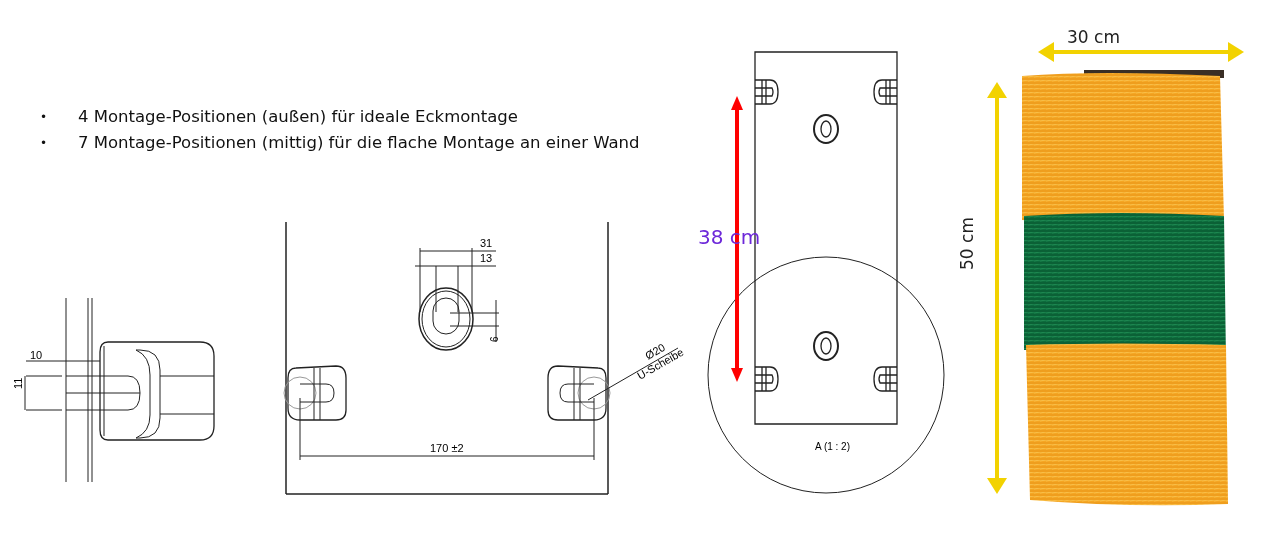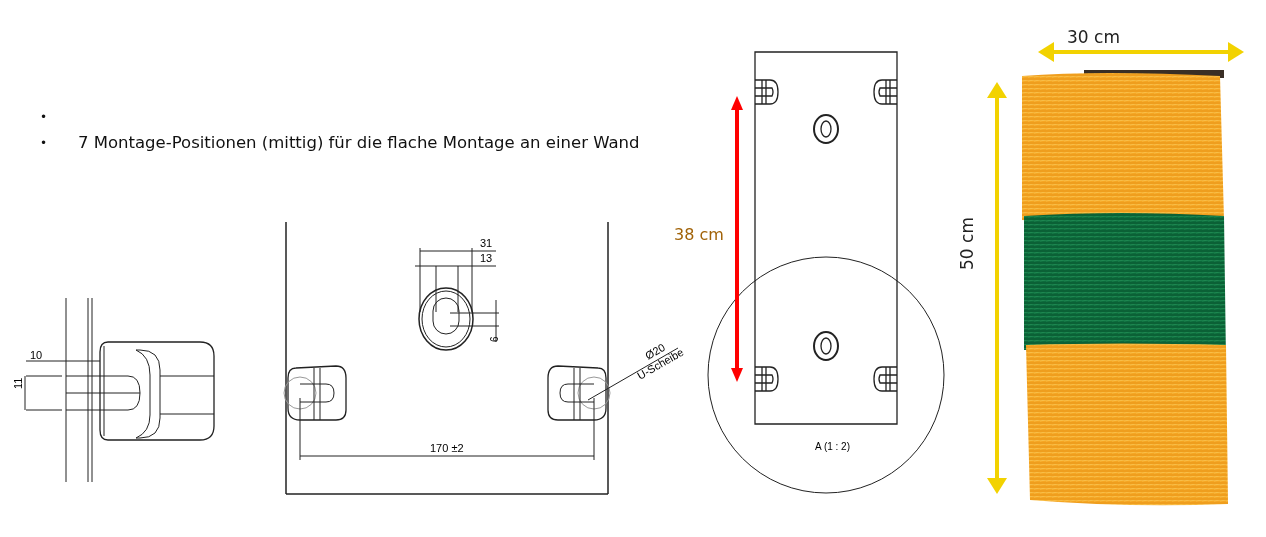--- a/index.html
+++ b/index.html
@@ -3,29 +3,30 @@
 <meta charset="utf-8">
 <style>
   html, body { margin: 0; padding: 0; background: #ffffff; }
   body { width: 1266px; height: 537px; position: relative; overflow: hidden;
          font-family: "Liberation Sans", sans-serif; color: #000; }
   .abs { position: absolute; }
   .bullets { left: 40px; top: 104px; font-family: "DejaVu Sans", sans-serif; font-size: 16.5px; line-height: 26px; color: #111; }
   .bullets .row { display: flex; white-space: nowrap; }
   .bullets .dot { width: 38px; font-size: 12px; }
   svg text { font-family: "Liberation Sans", sans-serif; }
-  .lbl { font-family: "DejaVu Sans", sans-serif; font-size: 16px; color: #a16207; }
+  .lbl { font-family: "DejaVu Sans", sans-serif; font-size: 20px; color: #6d28d9; margin-left: 24px; }
   .lbl-y { font-family: "DejaVu Sans", sans-serif; font-size: 17px; color: #222; }
 </style>
 </head>
 <body>
 
 <div class="abs bullets">
   <div class="row">
     <span class="dot">•</span>
+    <span>4 Montage-Positionen (außen) für ideale Eckmontage</span>
   </div>
   <div class="row">
     <span class="dot">•</span>
     <span>7 Montage-Positionen (mittig) für die flache Montage an einer Wand</span>
   </div>
 </div>
 
 <svg class="abs" style="left:0;top:290px" width="240" height="200">
   <g stroke="#222" fill="none" stroke-width="1">
     <line x1="66" y1="8" x2="66" y2="192"></line>

